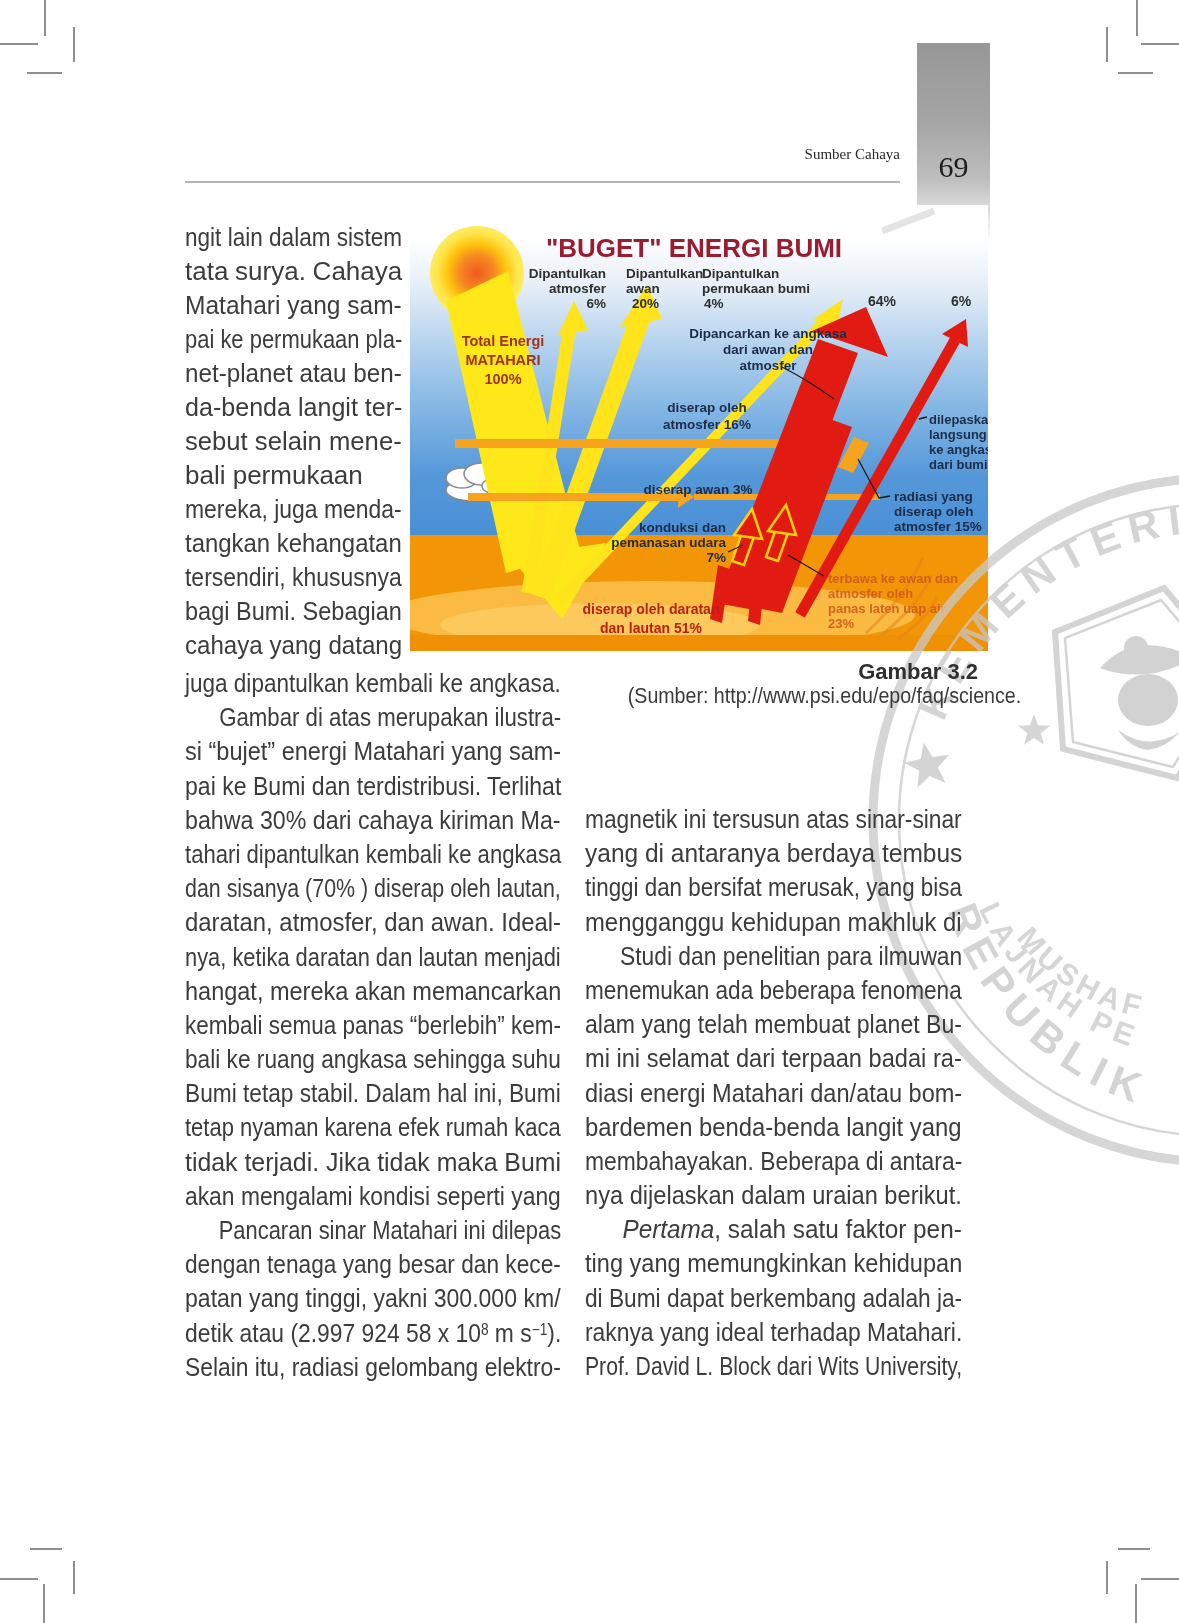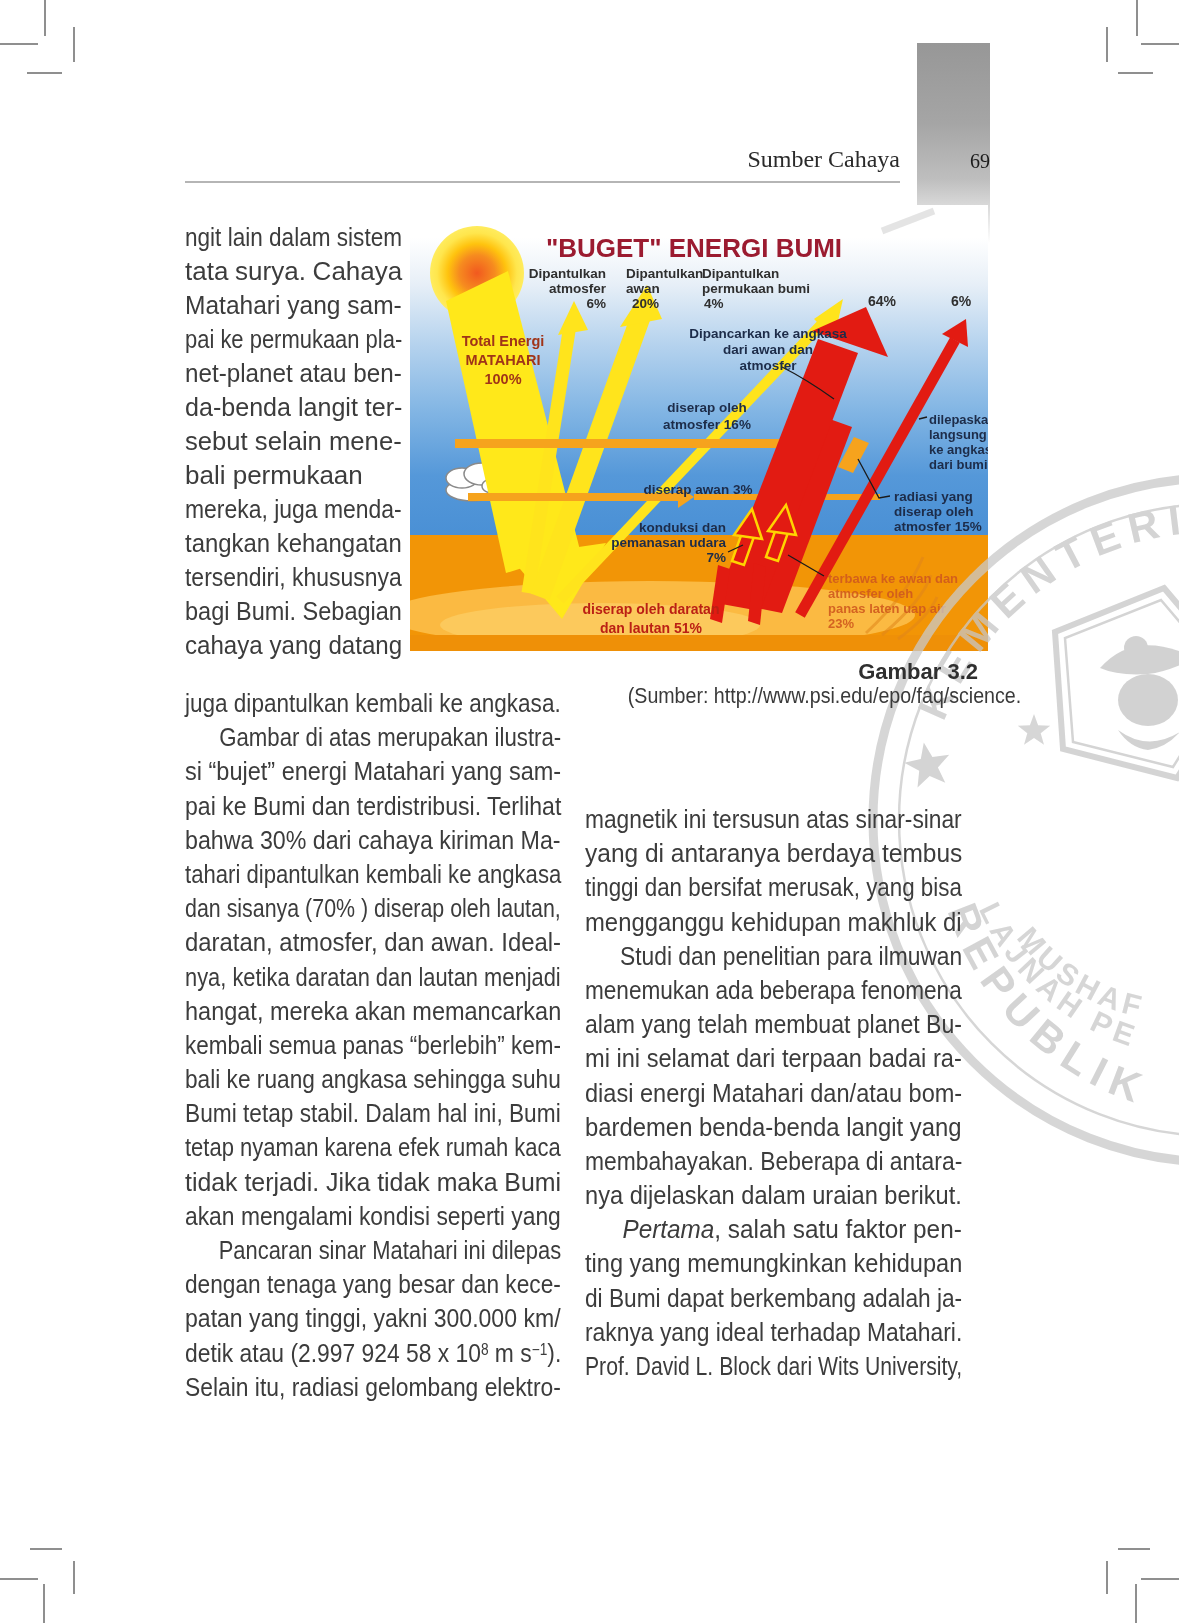--- a/index.html
+++ b/index.html
@@ -1,28 +1,28 @@
 <!DOCTYPE html>
 <html><head>
 <meta charset="utf-8">
 <style>
   html,body{margin:0;padding:0;background:#ffffff;}
   .page{position:relative;width:1179px;height:1623px;background:#ffffff;overflow:hidden;
         font-family:"Liberation Sans","DejaVu Sans",sans-serif;color:#3C3C3C;}
   .cm{position:absolute;background:#8F8F8F;}
   .runhead{position:absolute;top:146px;right:279px;font-family:"Liberation Serif","DejaVu Serif",serif;
-           font-size:24px;color:#2A2A2A;}
+           font-size:15px;color:#2A2A2A;}
   .rule{position:absolute;left:185px;top:181px;width:715px;height:2px;background:#B5B5B5;}
   .graybar{position:absolute;left:917px;top:43px;width:73px;height:200px;
            background:linear-gradient(180deg,#979797 0%,#A5A5A5 40%,#BEBEBE 68%,rgba(255,255,255,0) 100%);}
-  .pagenum{position:absolute;left:917px;top:150px;width:73px;text-align:right;
-           font-family:"Liberation Serif","DejaVu Serif",serif;font-size:20px;color:#1C1C1C;}
+  .pagenum{position:absolute;left:917px;top:150px;width:73px;text-align:center;
+           font-family:"Liberation Serif","DejaVu Serif",serif;font-size:30px;color:#1C1C1C;}
   .col{position:absolute;z-index:3;}
   .narrow{left:185px;top:220px;width:217px;}
-  .leftcol{left:185px;top:666px;width:376px;margin-top:20px;}
+  .leftcol{left:185px;top:666px;width:376px;}
   .rightcol{left:585px;top:802px;width:377px;}
   .bl{display:block;white-space:nowrap;line-height:34.2px;height:34.2px;font-size:26px;}
   .narrow .bl{line-height:34px;height:34px;}
   .indent{text-indent:40px;}
   .sup{position:relative;top:-0.45em;font-size:0.6em;}
   .it{font-style:italic;}
   .caption{position:absolute;left:585px;top:660px;width:393px;z-index:3;text-align:right;color:#3A3A3A;}
   .caption .cl{display:block;white-space:nowrap;line-height:23.5px;height:23.5px;font-size:22px;}
   .caption .b{font-weight:bold;color:#2F2F2F;}
   .diagram{position:absolute;left:410px;top:205px;width:578px;height:446px;z-index:1;}

